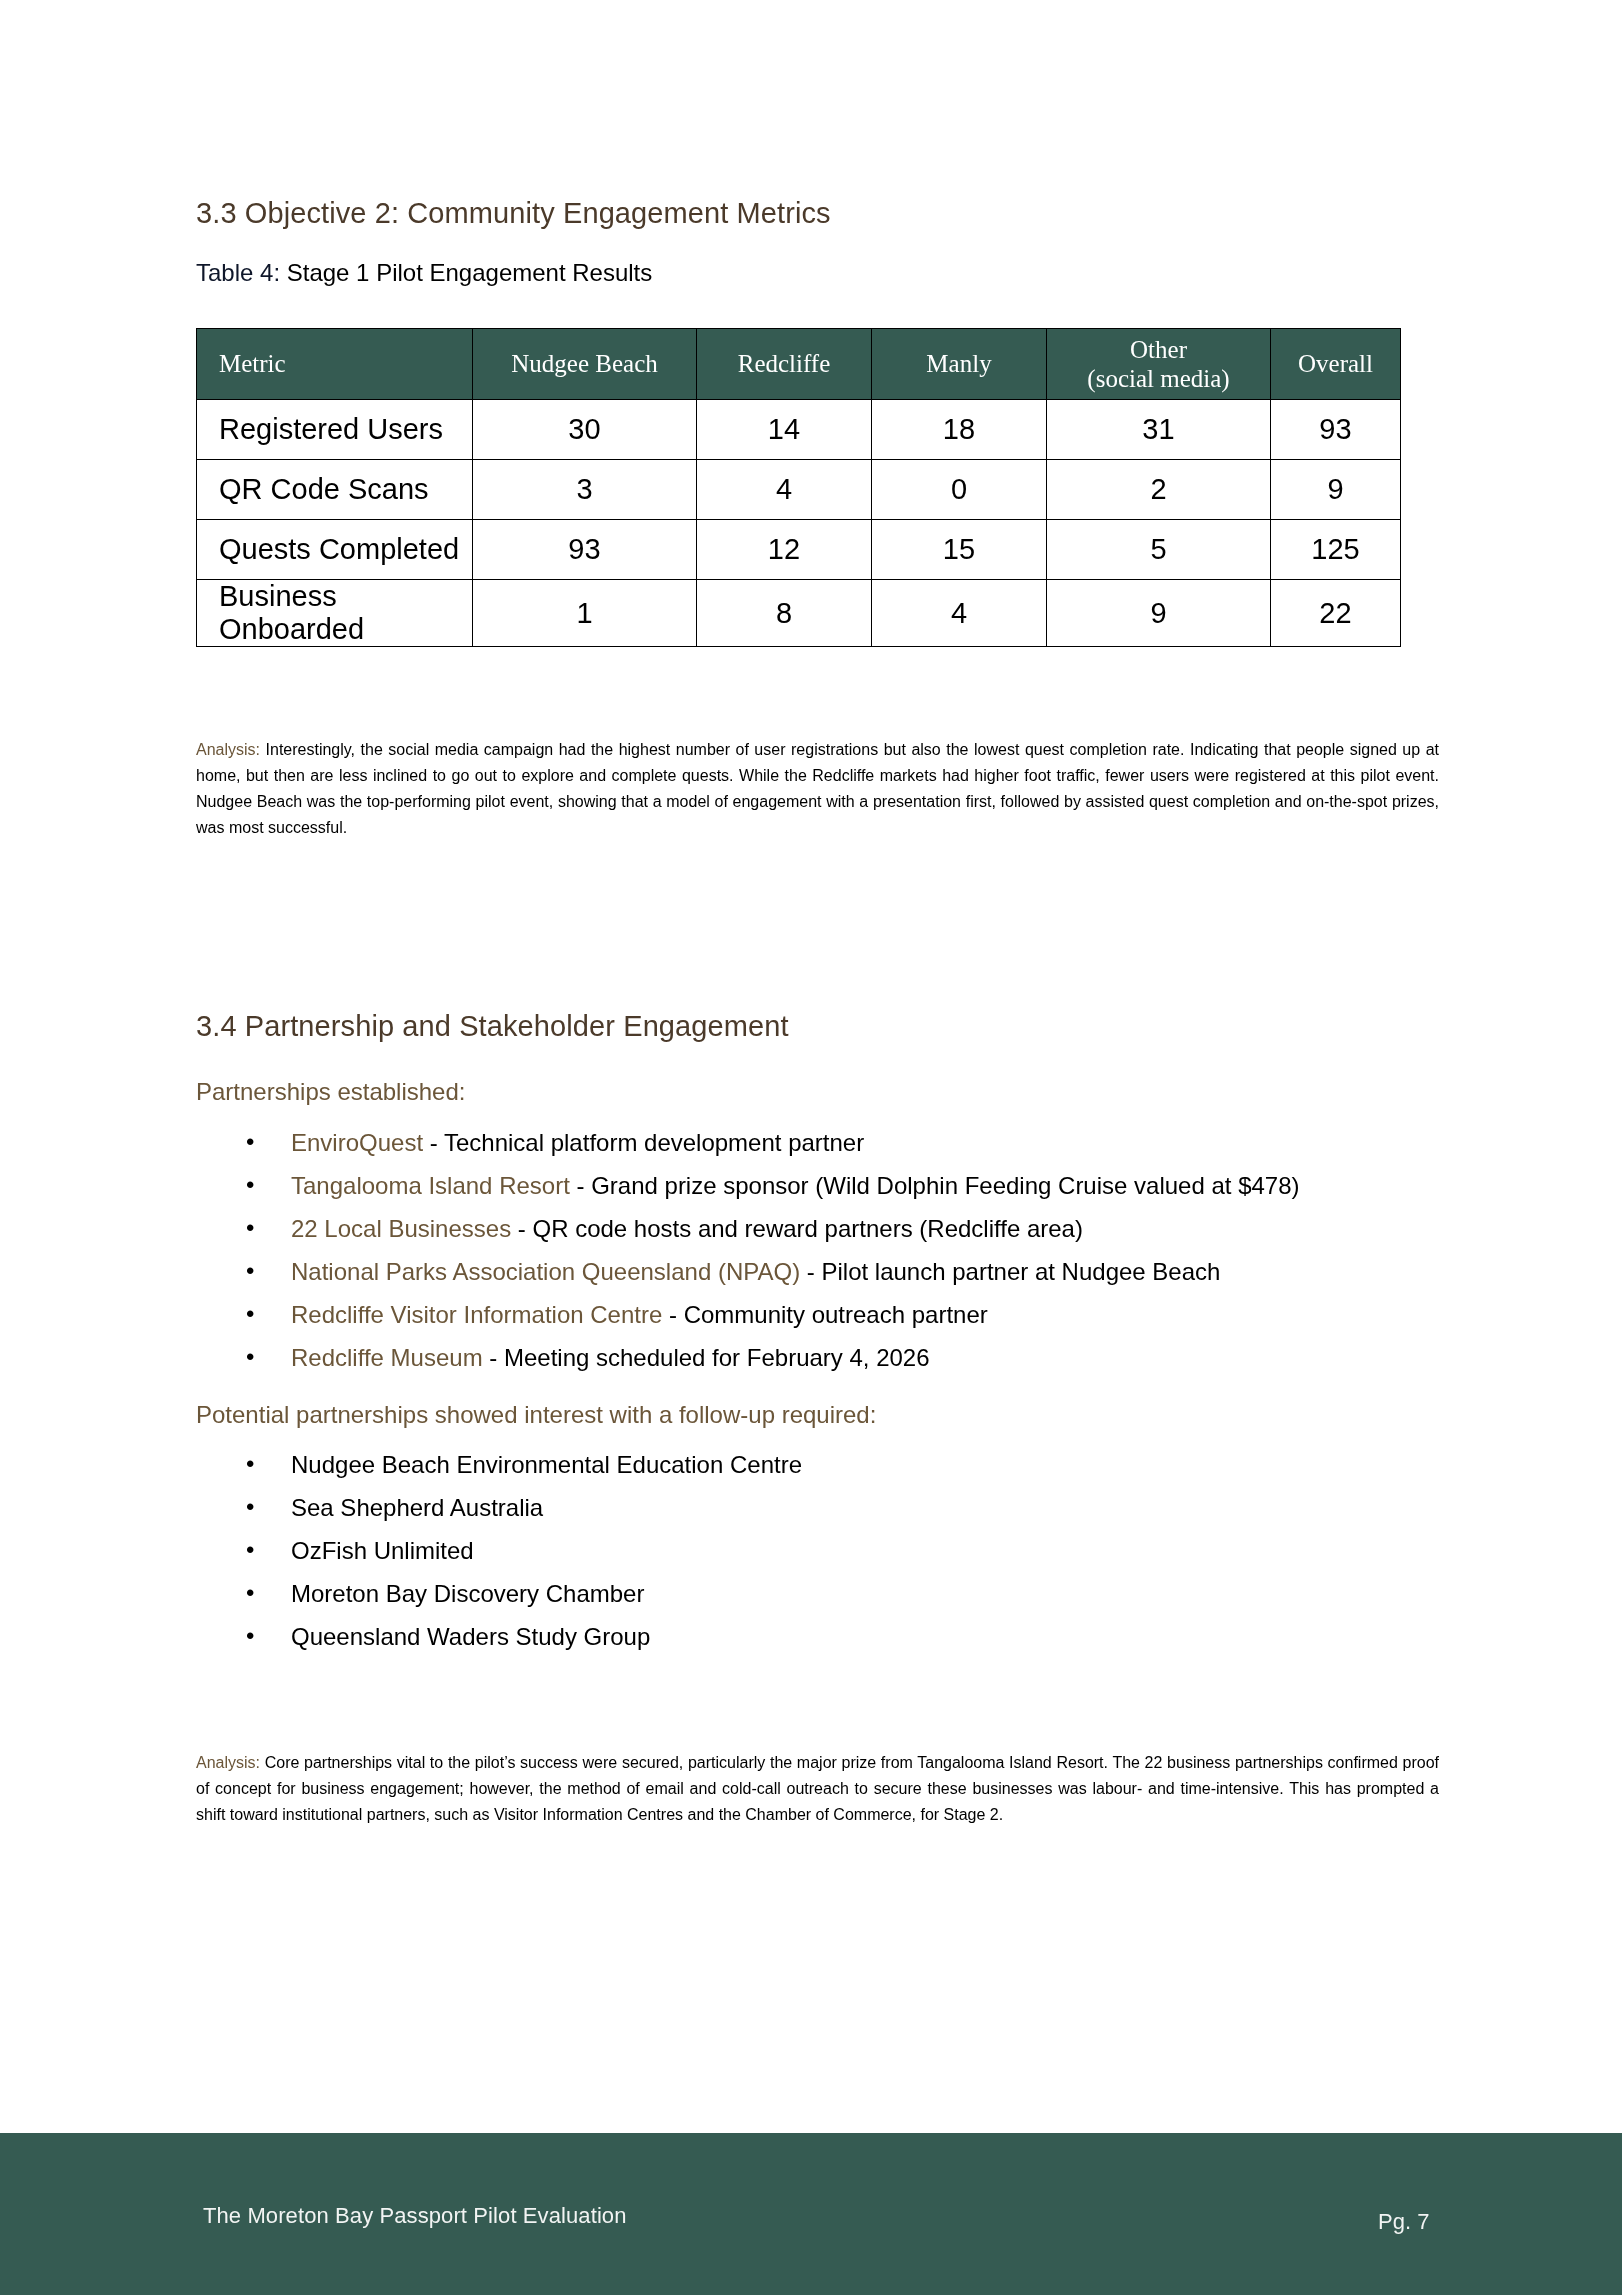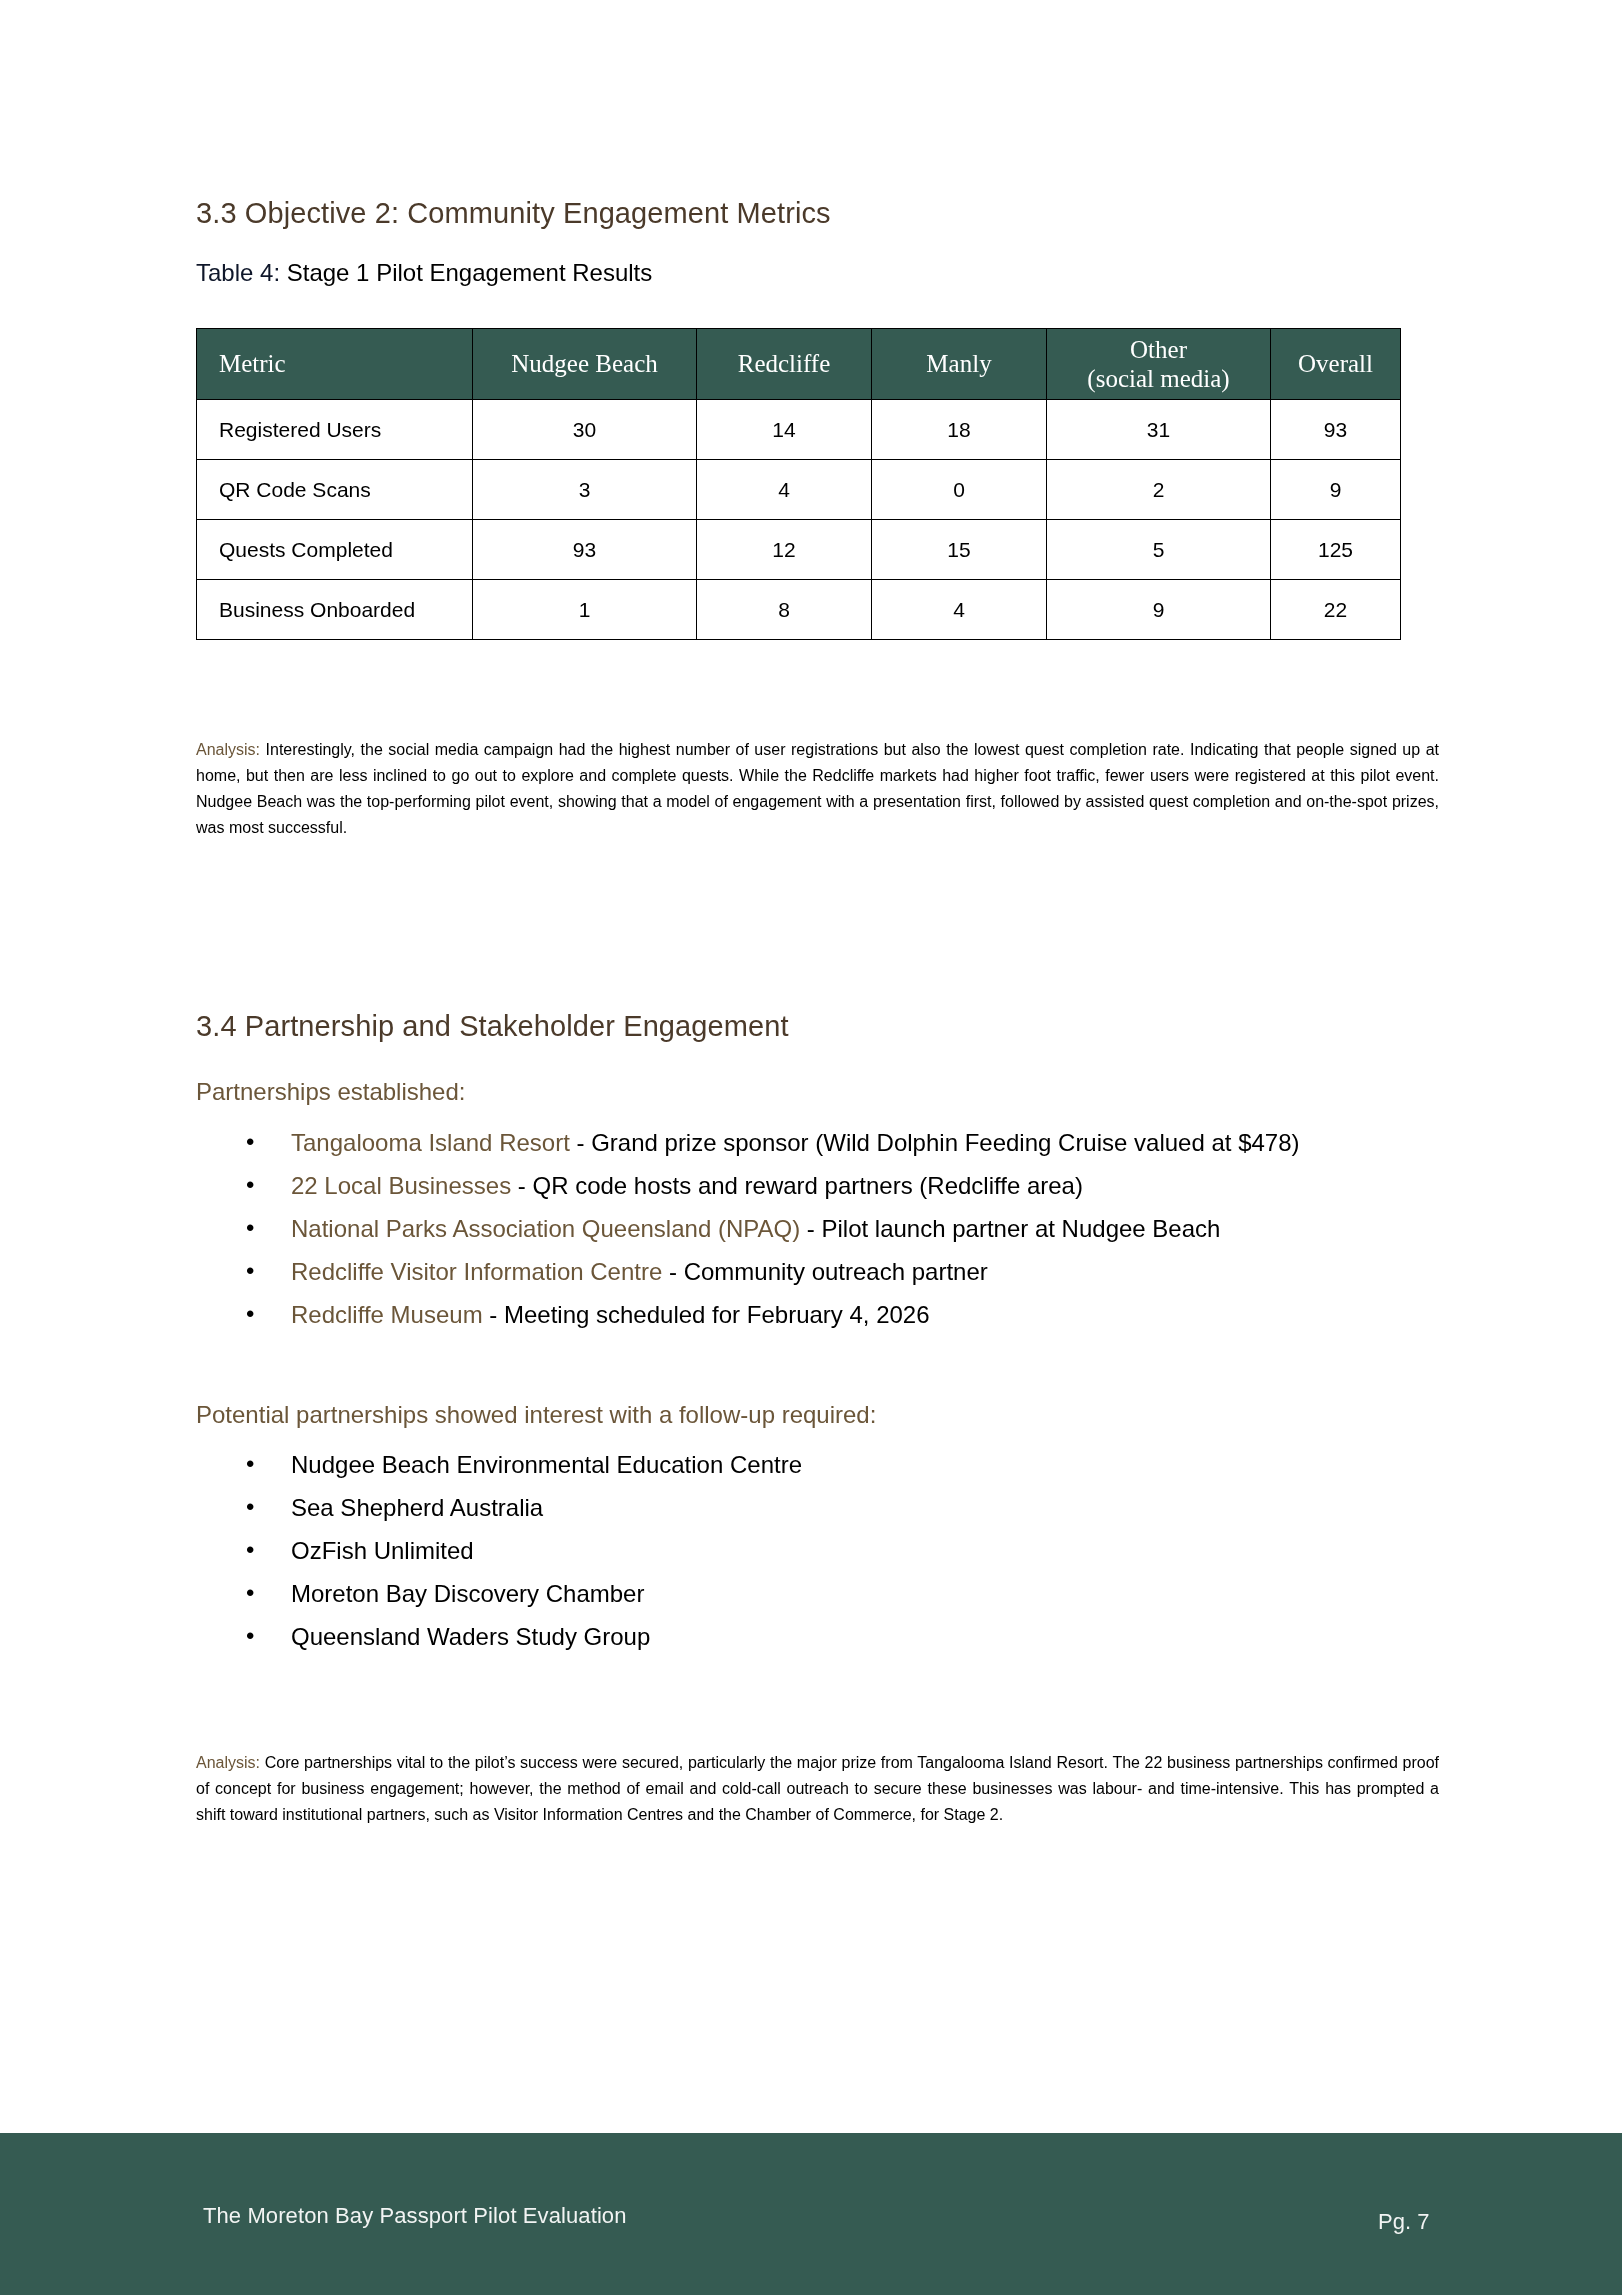--- a/index.html
+++ b/index.html
@@ -73,21 +73,21 @@
     height: 70px;
     vertical-align: middle;
     line-height: 1.18;
   }
   table.data-table thead th.metric-head {
     text-align: left;
     padding-left: 22px;
   }
   table.data-table tbody td {
     height: 59px;
-    font-size: 21px;
+    font-size: 29px;
     text-align: center;
     vertical-align: middle;
     background: #ffffff;
     color: #000000;
   }
   table.data-table tbody td.metric-cell {
     text-align: left;
     padding-left: 22px;
   }
 
@@ -260,20 +260,21 @@
     <div class="sp-heading-3-4">
       <h2 class="section-heading">3.4 Partnership and Stakeholder Engagement</h2>
     </div>
 
     <div class="sp-lead-1">
       <p class="lead-para">Partnerships established:</p>
     </div>
 
     <div class="sp-list-1">
       <ul class="bullets">
+        <li><span class="partner-name">EnviroQuest</span><span> - Technical platform development partner</span></li>
         <li><span class="partner-name">Tangalooma Island Resort</span><span> - Grand prize sponsor (Wild Dolphin Feeding Cruise valued at $478)</span></li>
         <li><span class="partner-name">22 Local Businesses</span><span> - QR code hosts and reward partners (Redcliffe area)</span></li>
         <li><span class="partner-name">National Parks Association Queensland (NPAQ)</span><span> - Pilot launch partner at Nudgee Beach</span></li>
         <li><span class="partner-name">Redcliffe Visitor Information Centre</span><span> - Community outreach partner</span></li>
         <li><span class="partner-name">Redcliffe Museum</span><span> - Meeting scheduled for February 4, 2026</span></li>
       </ul>
     </div>
 
     <div class="sp-lead-2">
       <p class="lead-para">Potential partnerships showed interest with a follow-up required:</p>

